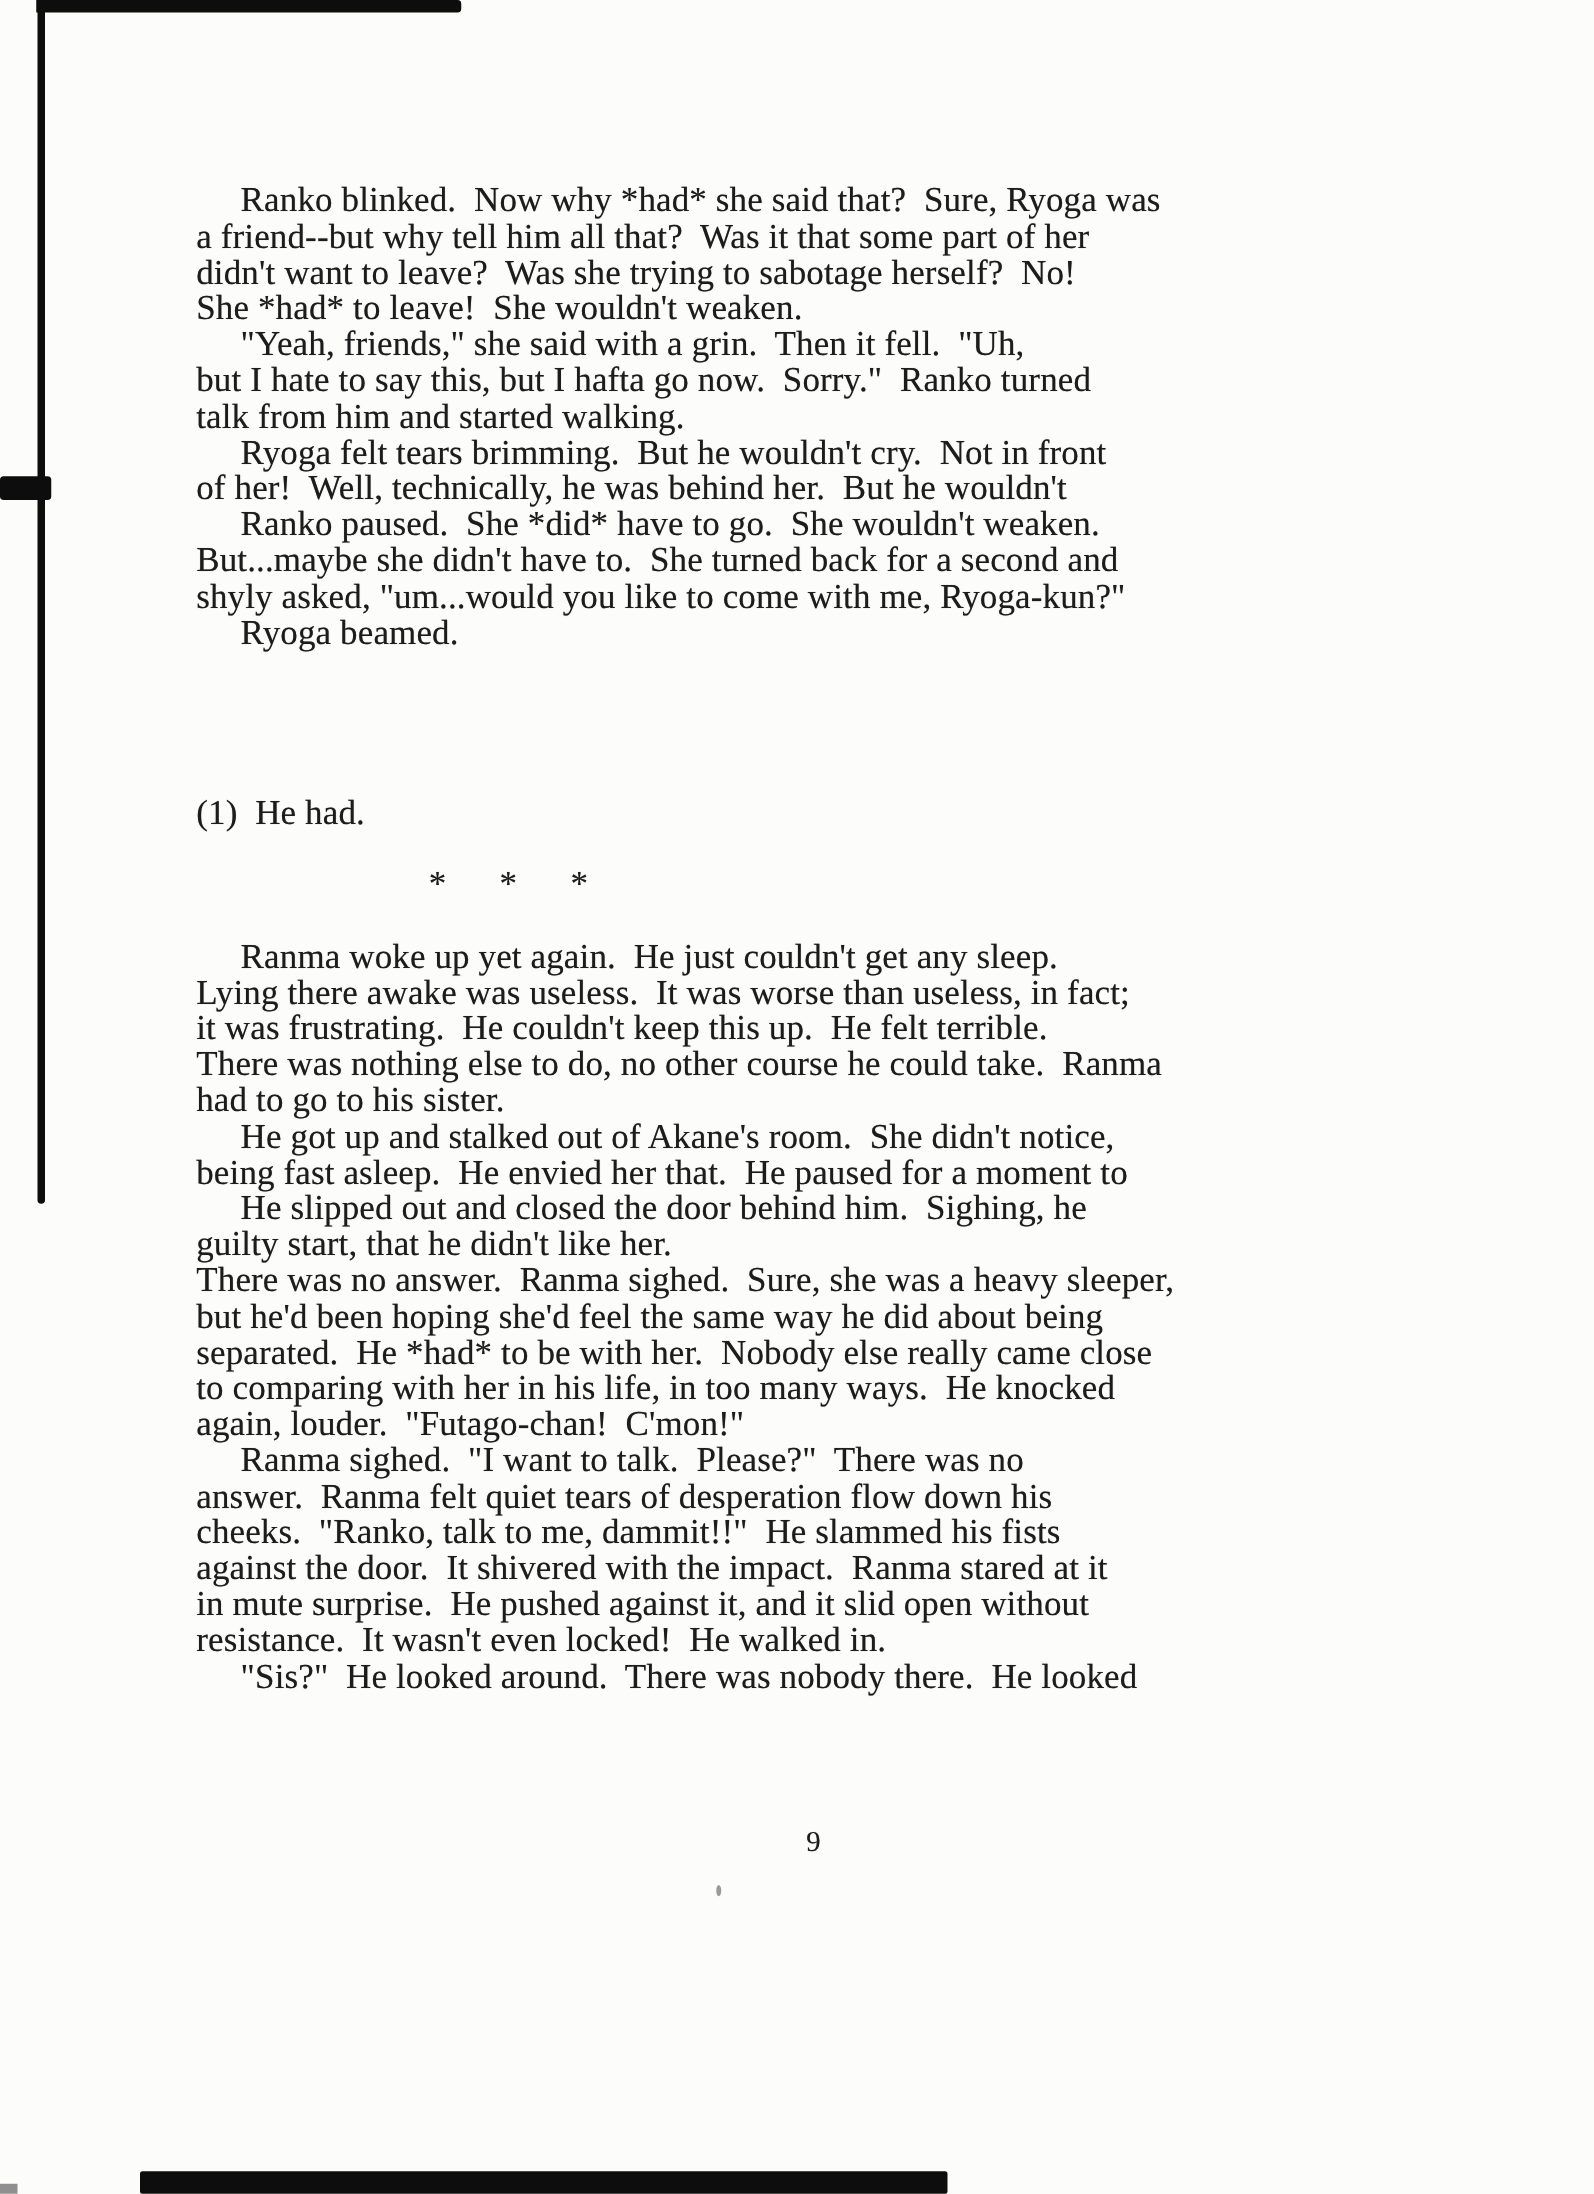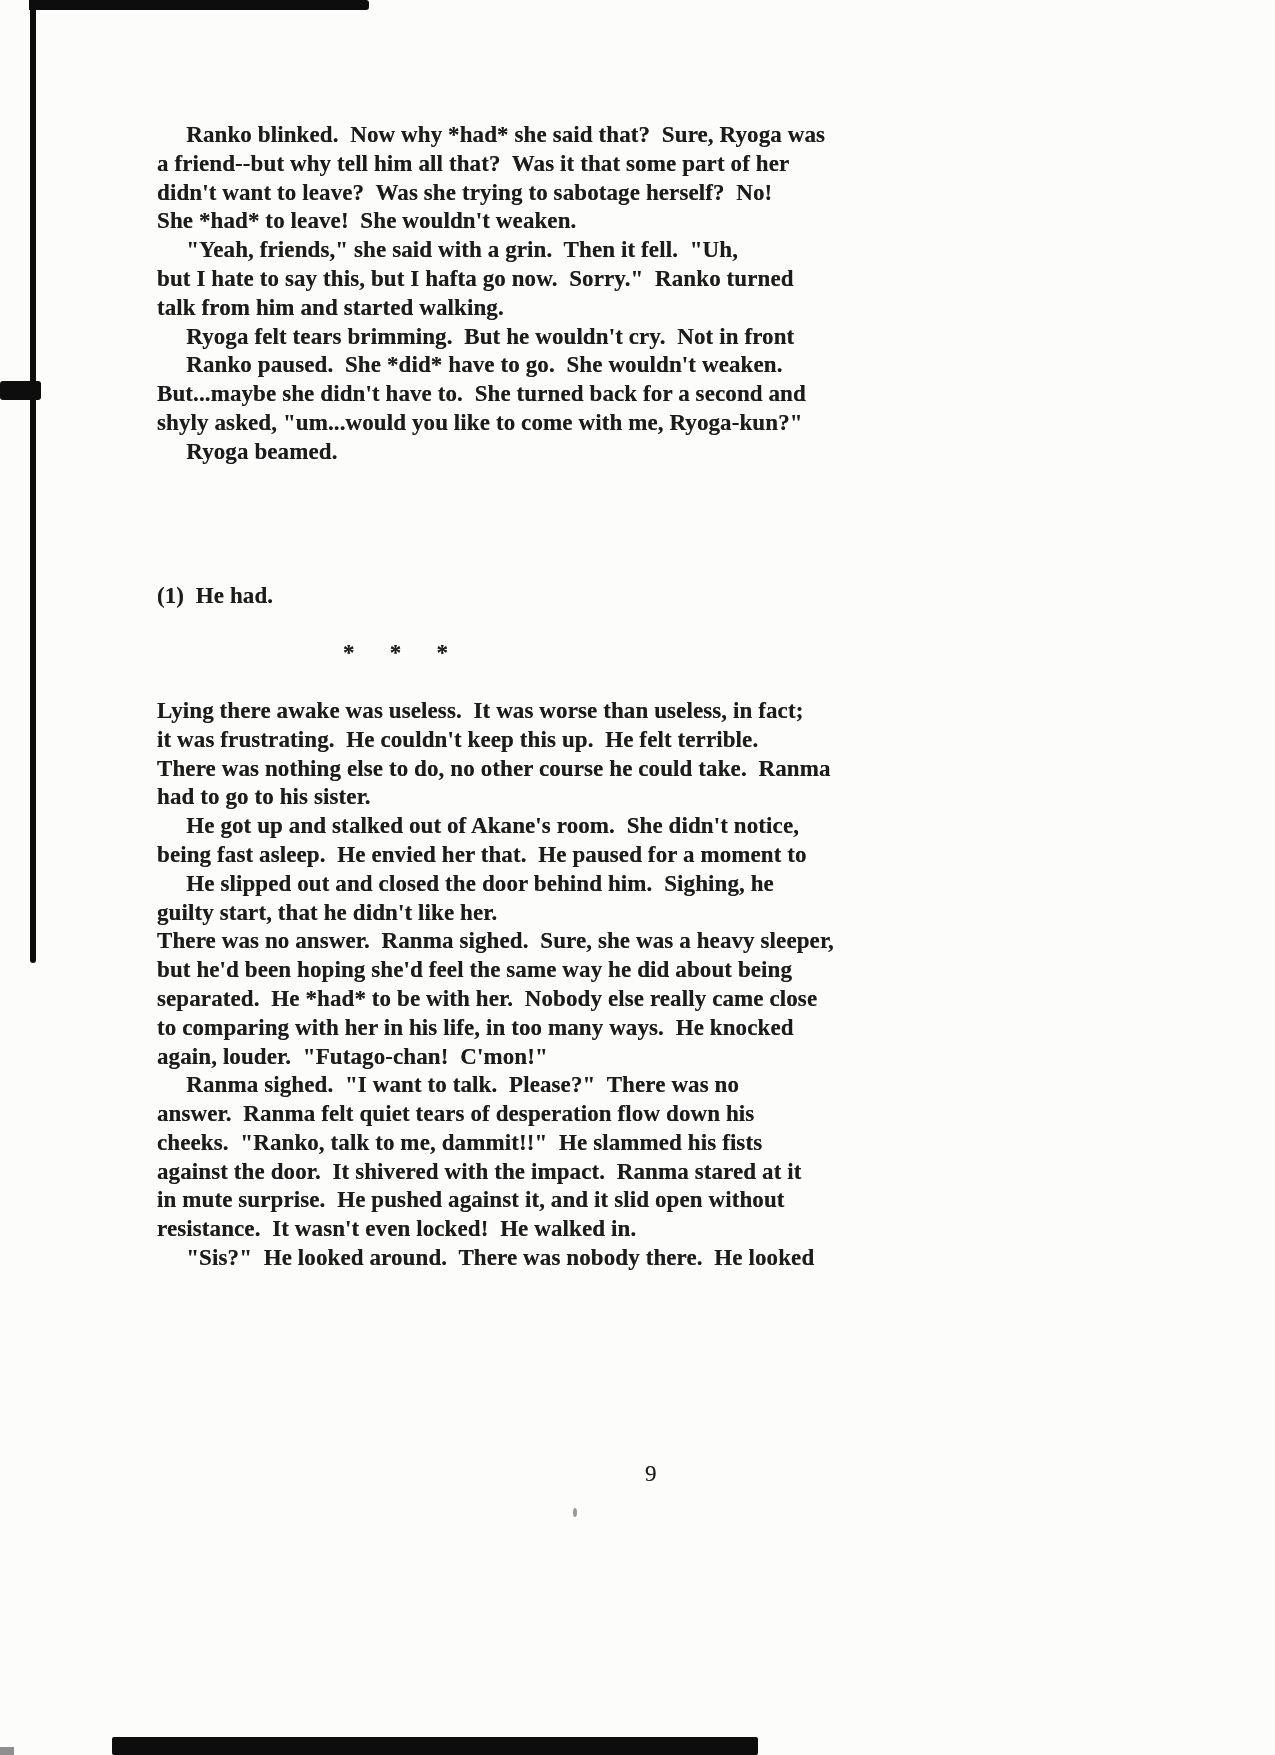--- a/index.html
+++ b/index.html
@@ -8,27 +8,26 @@
     position: relative;
     background: #fcfcfb;
     font-family: "Liberation Serif", "DejaVu Serif", serif;
     overflow: hidden;
   }
   .page {
     position: absolute; inset: 0;
   }
   .text-body {
     position: absolute;
-    left: 157px; top: 121px;
+    left: 157px; top: 147px;
     width: 720px;
     color: #1c1c1c;
-    font-size: 23px;
+    font-size: 28px;
     letter-spacing: 0.1px;
     text-shadow: 0 0 0.6px rgba(20,20,20,0.55);
-    font-weight: bold;
   }
   .line {
     white-space: pre;
     line-height: 28.8px;
     height: 28.8px;
   }
   .separator-line {
     padding-left: 186px;
   }
   .spacer { width: 10px; }
@@ -81,29 +80,31 @@
 
   <div id="text-body" class="text-body" style="color: rgb(28, 28, 28);">
       <div class="line">     Ranko blinked.  Now why *had* she said that?  Sure, Ryoga was</div>
       <div class="line">a friend--but why tell him all that?  Was it that some part of her</div>
       <div class="line">didn't want to leave?  Was she trying to sabotage herself?  No!</div>
       <div class="line">She *had* to leave!  She wouldn't weaken.</div>
       <div class="line">     "Yeah, friends," she said with a grin.  Then it fell.  "Uh,</div>
       <div class="line">but I hate to say this, but I hafta go now.  Sorry."  Ranko turned</div>
       <div class="line">talk from him and started walking.</div>
       <div class="line">     Ryoga felt tears brimming.  But he wouldn't cry.  Not in front</div>
+      <div class="line">of her!  Well, technically, he was behind her.  But he wouldn't</div>
       <div class="line">     Ranko paused.  She *did* have to go.  She wouldn't weaken.</div>
       <div class="line">But...maybe she didn't have to.  She turned back for a second and</div>
       <div class="line">shyly asked, "um...would you like to come with me, Ryoga-kun?"</div>
       <div class="line">     Ryoga beamed.</div>
       <div class="spacer" style="height: 115.2px;"></div>
       <div class="line">(1)  He had.</div>
       <div class="spacer" style="height: 28.8px;"></div>
       <div class="line separator-line">*      *      *</div>
       <div class="spacer" style="height: 28.8px;"></div>
+      <div class="line">     Ranma woke up yet again.  He just couldn't get any sleep.</div>
       <div class="line">Lying there awake was useless.  It was worse than useless, in fact;</div>
       <div class="line">it was frustrating.  He couldn't keep this up.  He felt terrible.</div>
       <div class="line">There was nothing else to do, no other course he could take.  Ranma</div>
       <div class="line">had to go to his sister.</div>
       <div class="line">     He got up and stalked out of Akane's room.  She didn't notice,</div>
       <div class="line">being fast asleep.  He envied her that.  He paused for a moment to</div>
       <div class="line">     He slipped out and closed the door behind him.  Sighing, he</div>
       <div class="line">guilty start, that he didn't like her.</div>
       <div class="line">There was no answer.  Ranma sighed.  Sure, she was a heavy sleeper,</div>
       <div class="line">but he'd been hoping she'd feel the same way he did about being</div>

